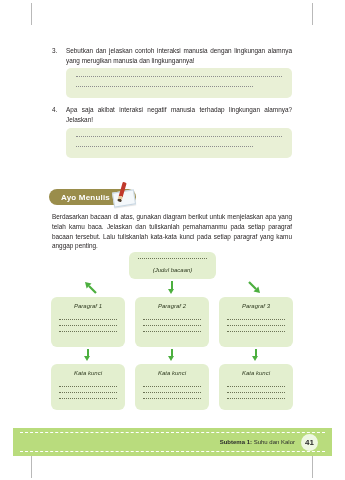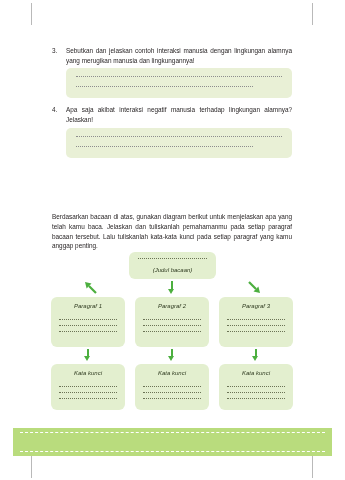--- a/index.html
+++ b/index.html
@@ -271,20 +271,25 @@
     <div class="qrow">
       <div class="qnum">4.</div>
       <div class="qtext">Apa saja akibat interaksi negatif manusia terhadap lingkungan alamnya? Jelaskan!</div>
     </div>
   </div>
   <div class="answer-box" style="left:66px; top:128px; width:226px; height:30px;">
     <div class="dots"></div>
     <div class="dots short"></div>
   </div>
 
+  <div class="badge-wrap">
+    <div class="badge-pill">Ayo Menulis</div>
+    <div class="badge-paper"></div>
+    <div class="badge-pencil"></div>
+  </div>
 
   <div class="intro">Berdasarkan bacaan di atas, gunakan diagram berikut untuk menjelaskan apa yang telah kamu baca. Jelaskan dan tuliskanlah pemahamanmu pada setiap paragraf bacaan tersebut. Lalu tuliskanlah kata-kata kunci pada setiap paragraf yang kamu anggap penting.</div>
 
   <div class="diagram">
 
     <div class="dbox dbox-title">
       <div class="dline m"></div>
       <div class="dbox-label">(Judul bacaan)</div>
     </div>
 
@@ -345,15 +350,19 @@
       <div class="dbox-label">Kata kunci</div>
       <div class="dline" style="margin-top:8px;"></div>
       <div class="dline"></div>
       <div class="dline"></div>
     </div>
   </div>
 
   <div class="footer">
     <div class="footer-dash-top"></div>
     <div class="footer-dash-bottom"></div>
+    <div class="footer-inner">
+      <div class="footer-text"><b>Subtema 1:</b><span> Suhu dan Kalor</span></div>
+      <div class="page-circle">41</div>
+    </div>
   </div>
 
 </div>
 
 </body></html>

